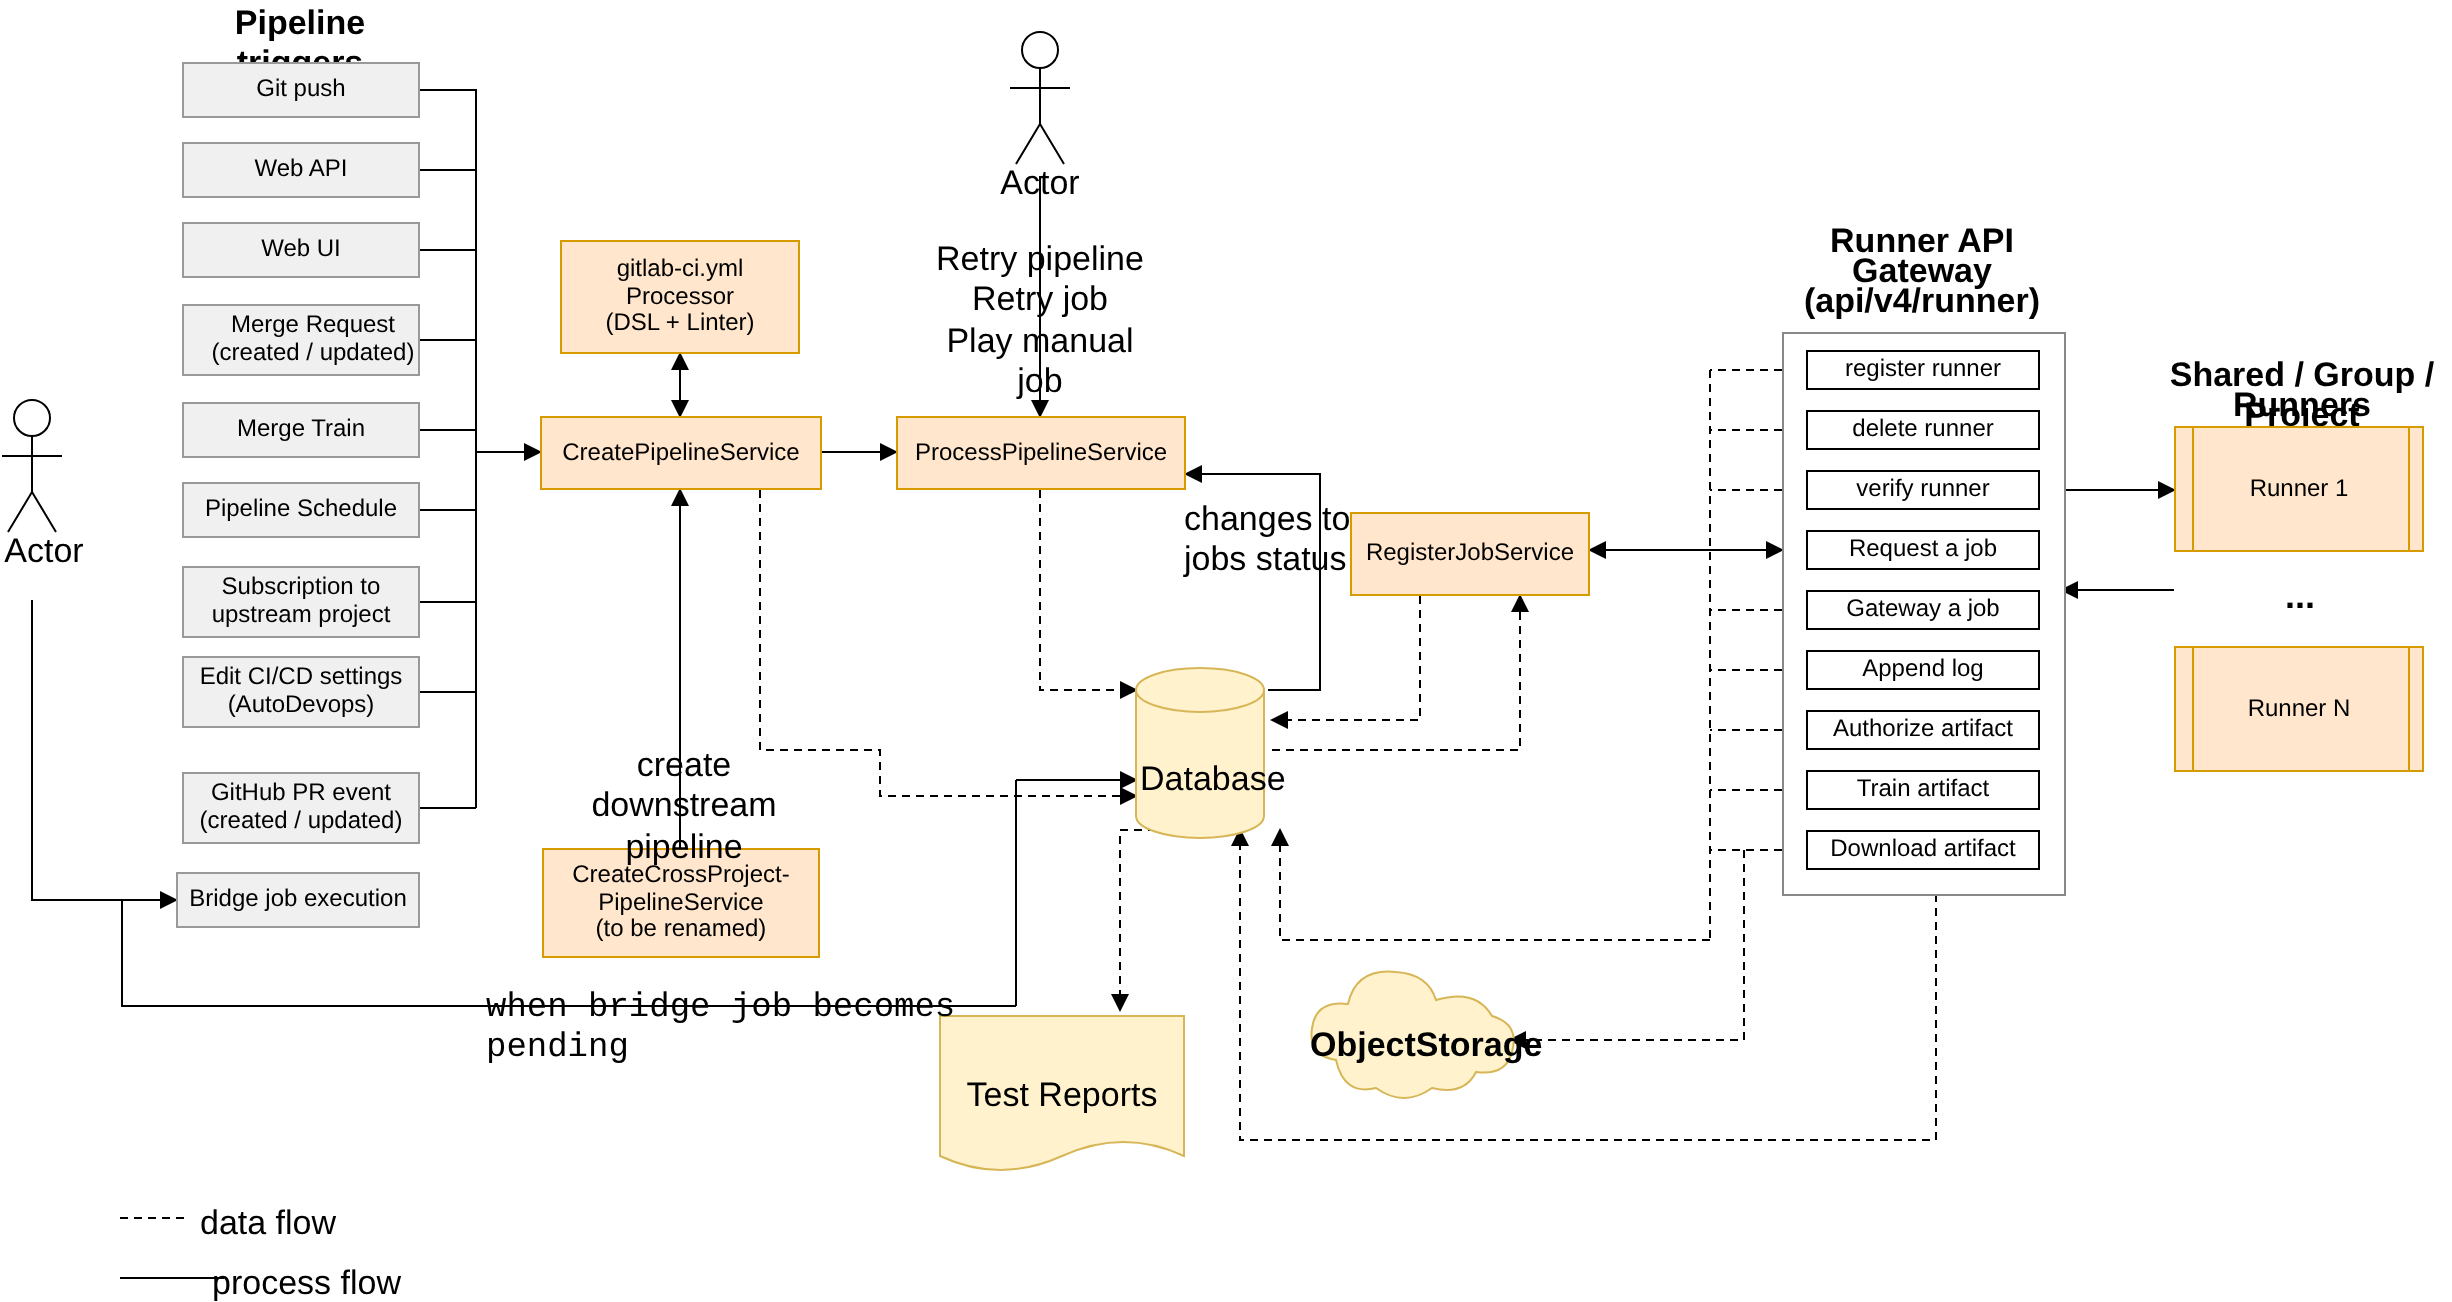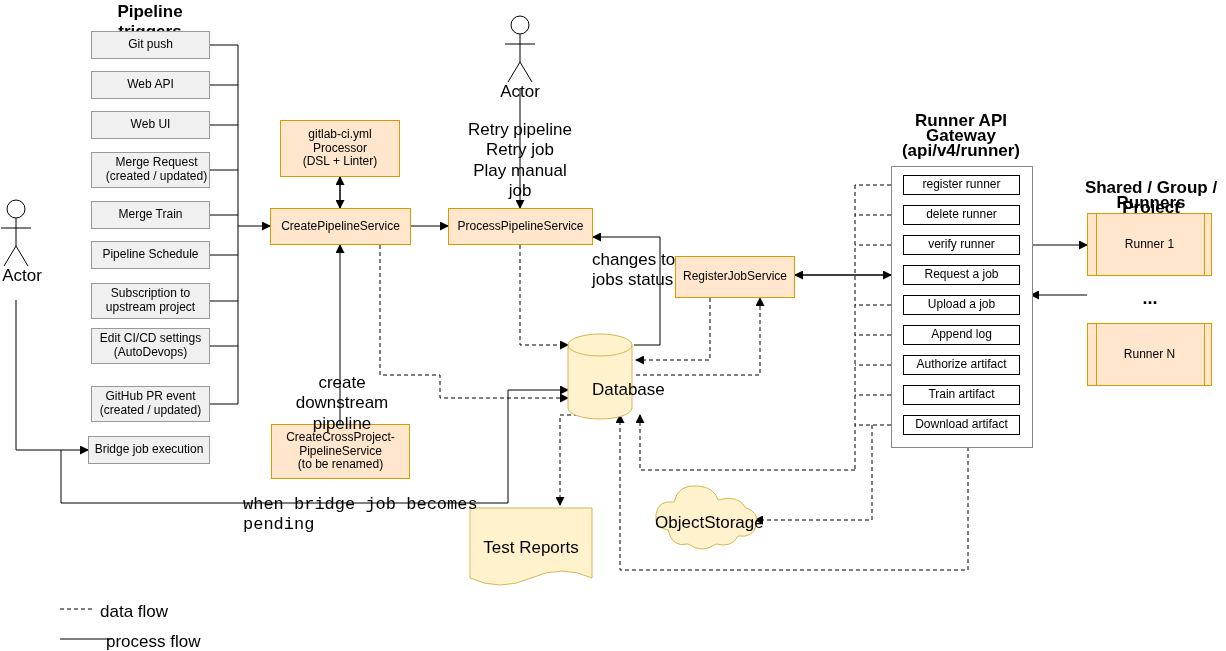--- a/index.html
+++ b/index.html
@@ -166,23 +166,23 @@
   <div class="node orange" style="left:448px;top:208px;width:145px;height:37px;">
       <span>ProcessPipelineService</span>
     </div>
   <div class="node orange" style="left:675px;top:256px;width:120px;height:42px;">
       <span>RegisterJobService</span>
     </div>
   <div class="node orange" style="left:271px;top:424px;width:139px;height:55px;white-space:pre-line;"><span>CreateCrossProject-
 PipelineService
 (to be renamed)</span></div>
 
-  <div class="lbl" style="left:570px;top:380px;width:60px;margin-left:22px;">Database</div>
+  <div class="lbl" style="left:570px;top:380px;width:60px;">Database</div>
   <div class="lbl" style="left:471px;top:538px;width:120px;">Test Reports</div>
-  <div class="lbl" style="left:655px;top:513px;width:96px;">ObjectStorage</div>
+  <div class="lbl" style="left:655px;top:513px;width:96px;font-weight:bold;">ObjectStorage</div>
 
   <div class="lbl" style="left:460px;top:120px;width:120px;white-space:pre-line;">Retry pipeline
 Retry job
 Play manual job</div>
   <div class="lbl" style="left:592px;top:250px;width:90px;white-space:pre-line;text-align:left;">changes to
 jobs status</div>
   <div class="lbl" style="left:279px;top:373px;width:126px;white-space:pre-line;">create downstream
 pipeline</div>
   <div class="lbl left" style="left:243px;top:495px;width:260px;font-family:Liberation Mono, monospace;">when bridge job becomes pending</div>
 
@@ -193,21 +193,21 @@
   <div class="node white" style="left:903px;top:205px;width:117px;height:20px;">
       <span>delete runner</span>
     </div>
   <div class="node white" style="left:903px;top:235px;width:117px;height:20px;">
       <span>verify runner</span>
     </div>
   <div class="node white" style="left:903px;top:265px;width:117px;height:20px;">
       <span>Request a job</span>
     </div>
   <div class="node white" style="left:903px;top:295px;width:117px;height:20px;">
-      <span>Upload a job</span>
+      <span>Gateway a job</span>
     </div>
   <div class="node white" style="left:903px;top:325px;width:117px;height:20px;">
       <span>Append log</span>
     </div>
   <div class="node white" style="left:903px;top:355px;width:117px;height:20px;">
       <span>Authorize artifact</span>
     </div>
   <div class="node white" style="left:903px;top:385px;width:117px;height:20px;">
       <span>Train artifact</span>
     </div>

